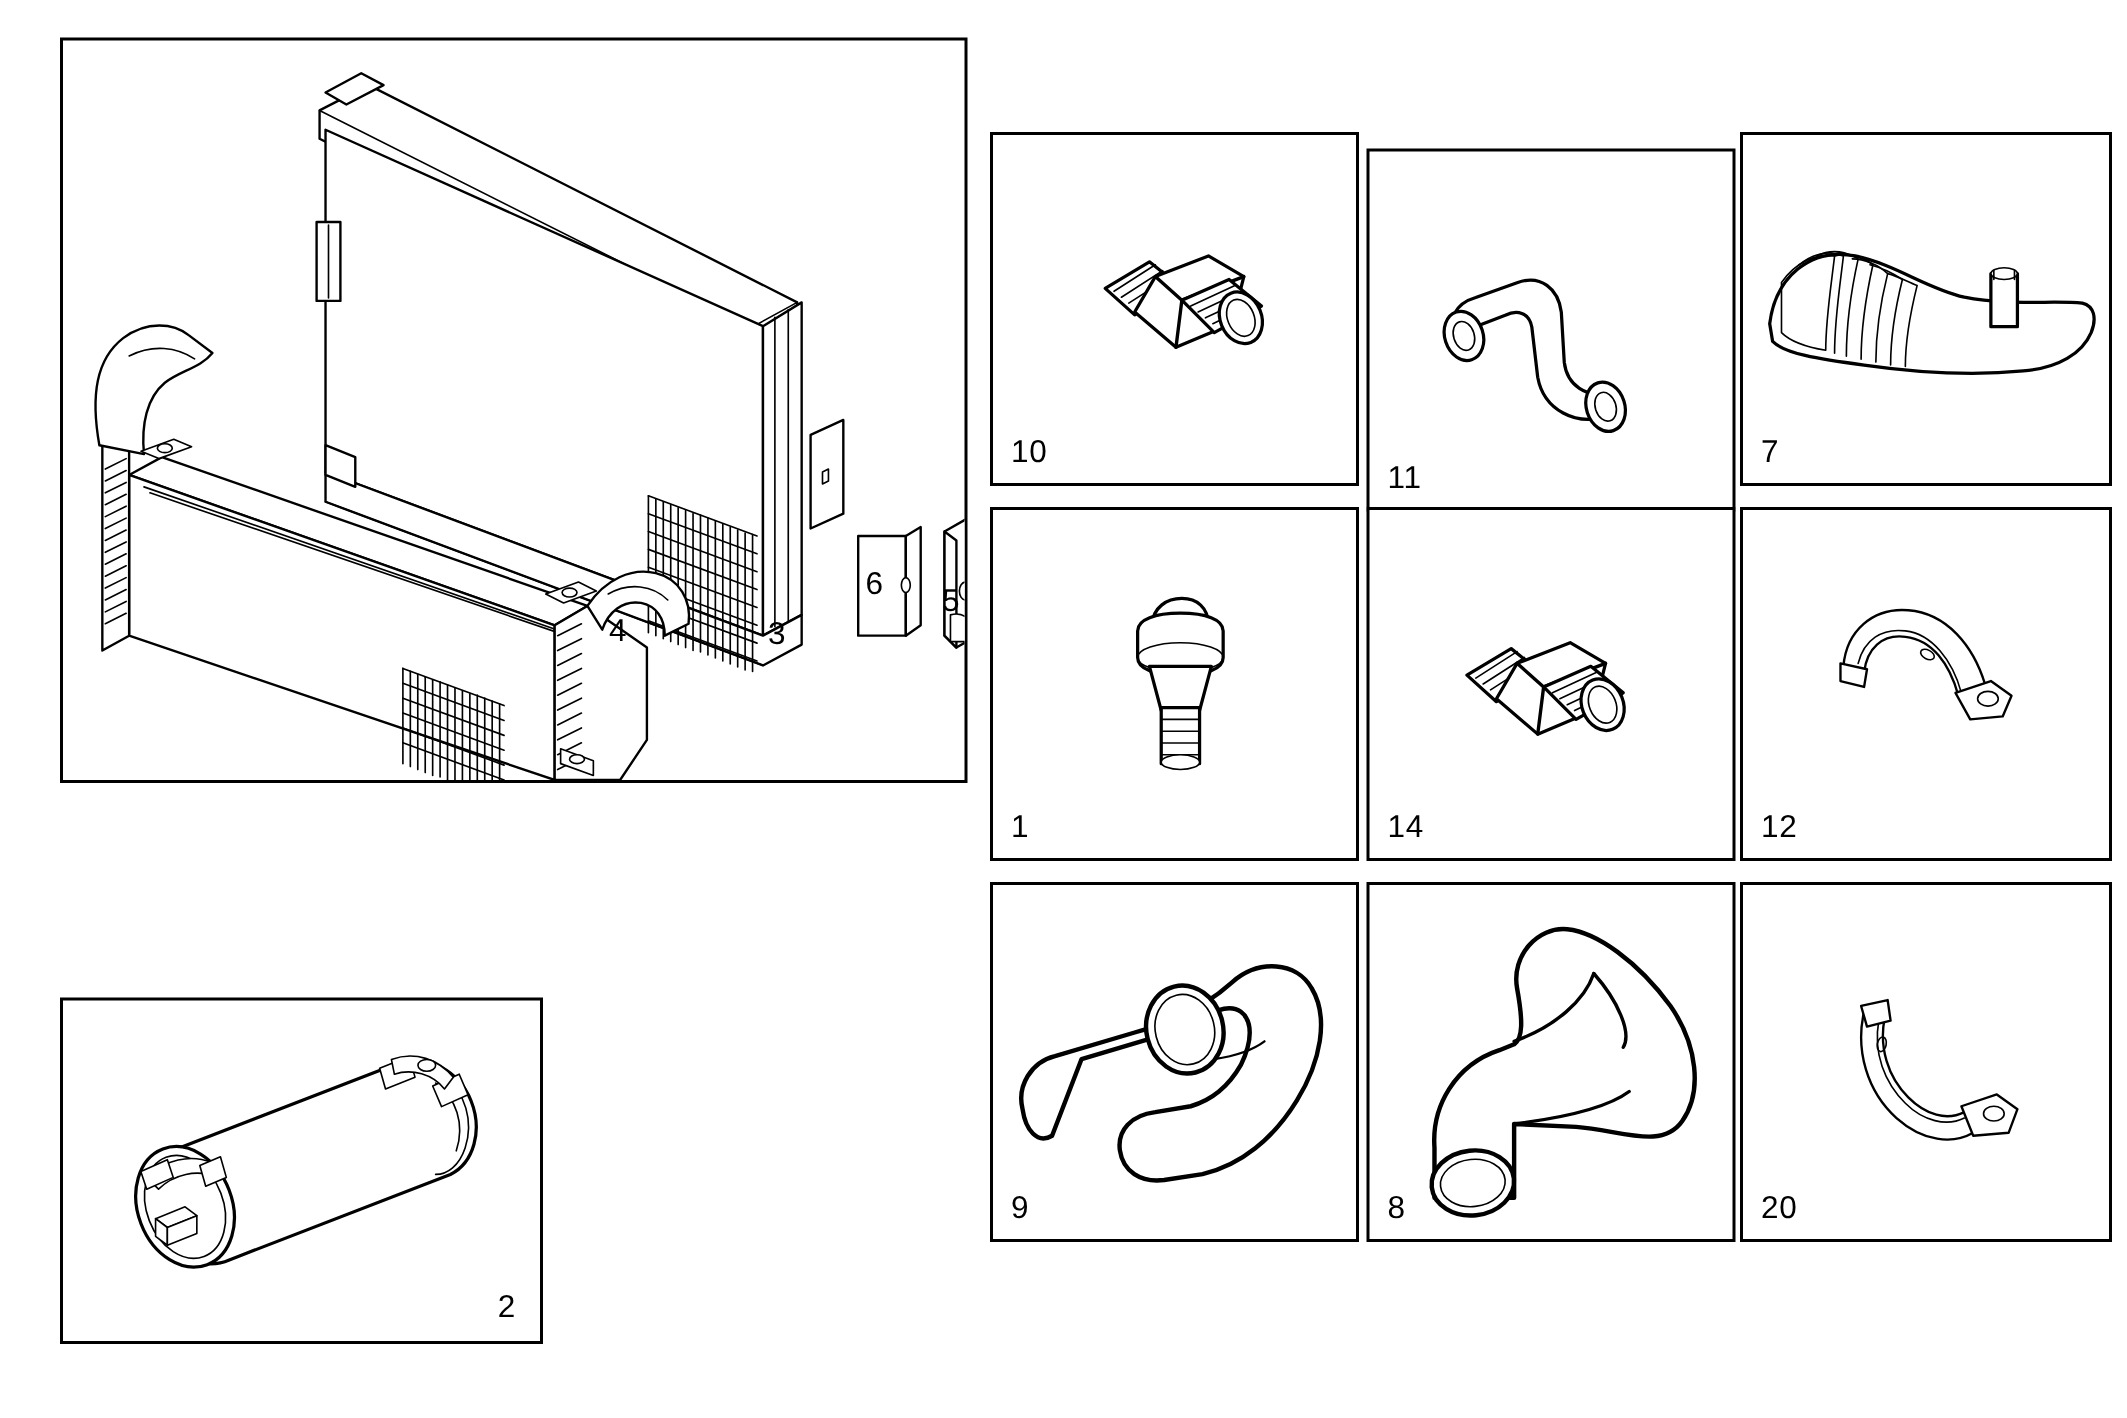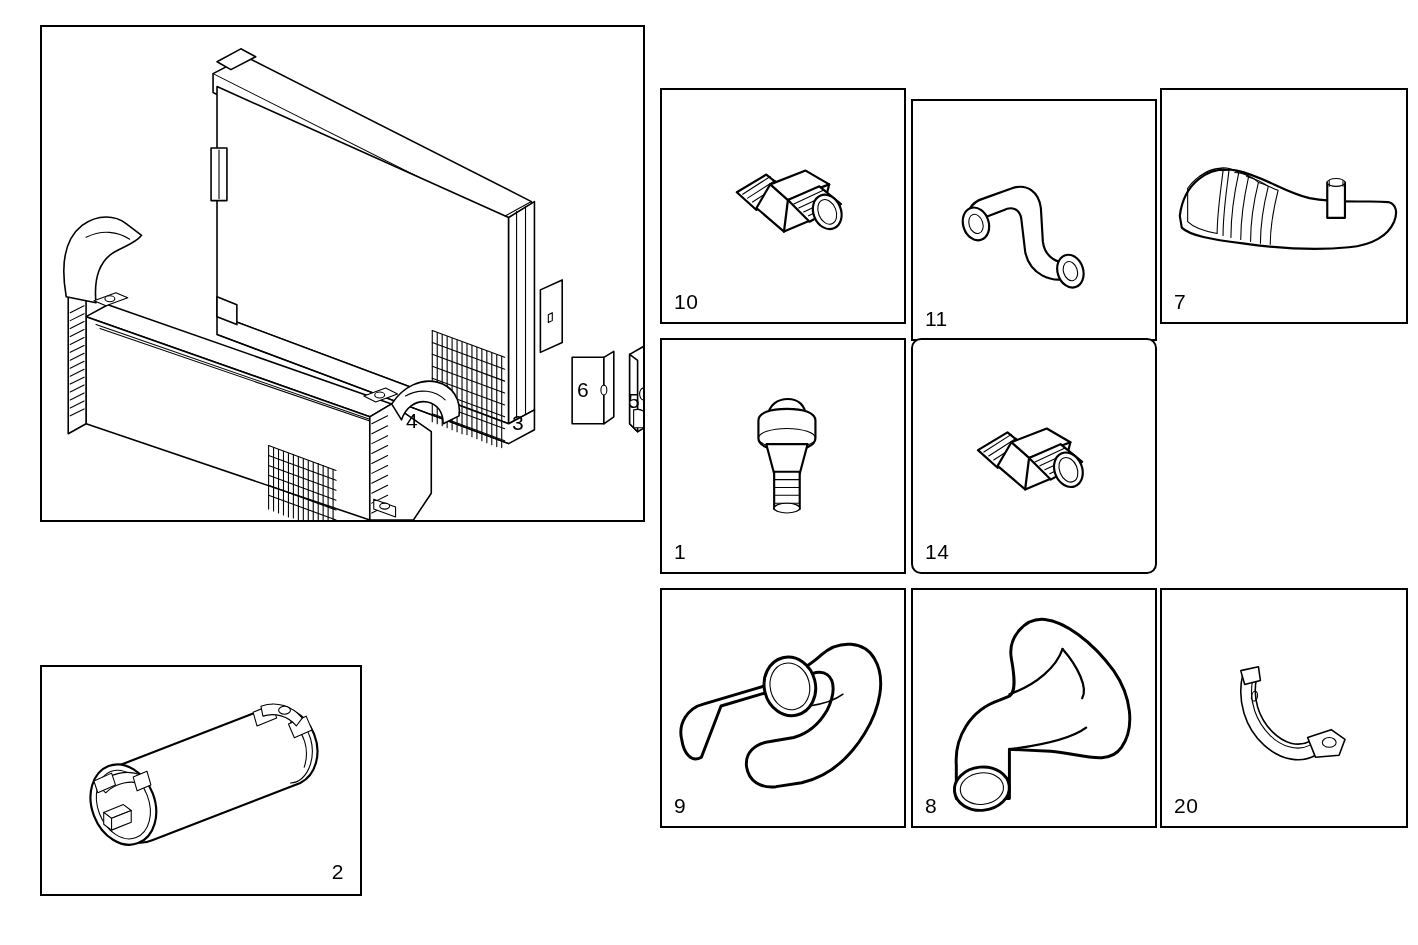--- a/index.html
+++ b/index.html
@@ -342,21 +342,21 @@
         <path d="M114 142 L140 142"></path>
           <path d="M114 150 L140 150"></path>
         <path d="M114 158 L140 158"></path>
           <path d="M114 166 L140 166"></path>
       </g>
       <ellipse class="fw-t" cx="127" cy="171" rx="13" ry="5"></ellipse>
     </svg>
     <div class="panel-label cell-label">1</div>
   </div>
 
-  <div class="panel" style="left:911px; top:338px; width:246px; height:236px;border-radius:10px;">
+  <div class="panel" style="left:911px; top:338px; width:246px; height:236px;">
     <svg class="fig" viewBox="0 0 246 236">
       <path class="fw-m" d="M66 112 L96 94 L116 110 L86 130 Z"></path>
       <g class="ln-t">
         <path d="M72 114 L100 96"></path>
           <path d="M77 118 L105 100"></path>
         <path d="M82 122 L110 104"></path>
           <path d="M87 126 L114 108"></path>
       </g>
       <path class="fw-m" d="M86 128 L100 104 L136 90 L160 104 L152 136 L114 152 Z"></path>
       <path class="ln-m" d="M100 104 L118 120 L114 152"></path>
@@ -367,20 +367,34 @@
           <path d="M129 128 L159 114"></path>
         <path d="M134 132 L164 118"></path>
           <path d="M139 136 L168 122"></path>
       </g>
       <ellipse class="fw-m" cx="158" cy="132" rx="14" ry="18" transform="rotate(-22 158 132)"></ellipse>
       <ellipse class="ln-t" cx="158" cy="132" rx="9" ry="13" transform="rotate(-22 158 132)"></ellipse>
     </svg>
     <div class="panel-label cell-label">14</div>
   </div>
 
+  <div class="panel" style="left:1160px; top:338px; width:248px; height:236px;">
+    <svg class="fig" viewBox="0 0 248 236">
+      <path class="fw" d="M68 106 C 70 82, 88 66, 112 68 C 138 70, 156 92, 164 118
+                          L 146 126 C 140 104, 128 88, 110 86 C 94 84, 84 94, 82 110 Z"></path>
+      <path class="ln-t" d="M78 104 C 82 88, 94 80, 110 82 C 128 84, 142 102, 148 124"></path>
+
+      <path class="fw" d="M66 104 L84 108 L82 120 L66 116 Z"></path>
+
+      <path class="fw" d="M144 124 L168 116 L182 126 L176 140 L154 142 Z"></path>
+      <ellipse class="fw-t" cx="166" cy="128" rx="7" ry="5"></ellipse>
+      <ellipse class="ln-t" cx="125" cy="98" rx="5" ry="3" transform="rotate(28 125 98)"></ellipse>
+    </svg>
+    <div class="panel-label cell-label">12</div>
+  </div>
 
   <div class="panel" style="left:660px; top:588px; width:246px; height:240px;">
     <svg class="fig" viewBox="0 0 246 240">
       <path class="fw-h" d="M20 152 C 16 136, 26 120, 42 116 L 96 100
                             C 118 94, 142 84, 162 66 C 180 50, 206 52, 216 70
                             C 228 90, 222 120, 206 146 C 190 172, 168 190, 142 196
                             L 116 200 C 100 202, 88 194, 86 180 C 84 166, 94 156, 110 154
                             L 134 150 C 148 146, 160 136, 168 122 C 176 106, 176 92, 168 86
                             C 160 80, 146 86, 134 96 L 60 118 L 40 170 C 30 176, 22 166, 20 152 Z"></path>
 

